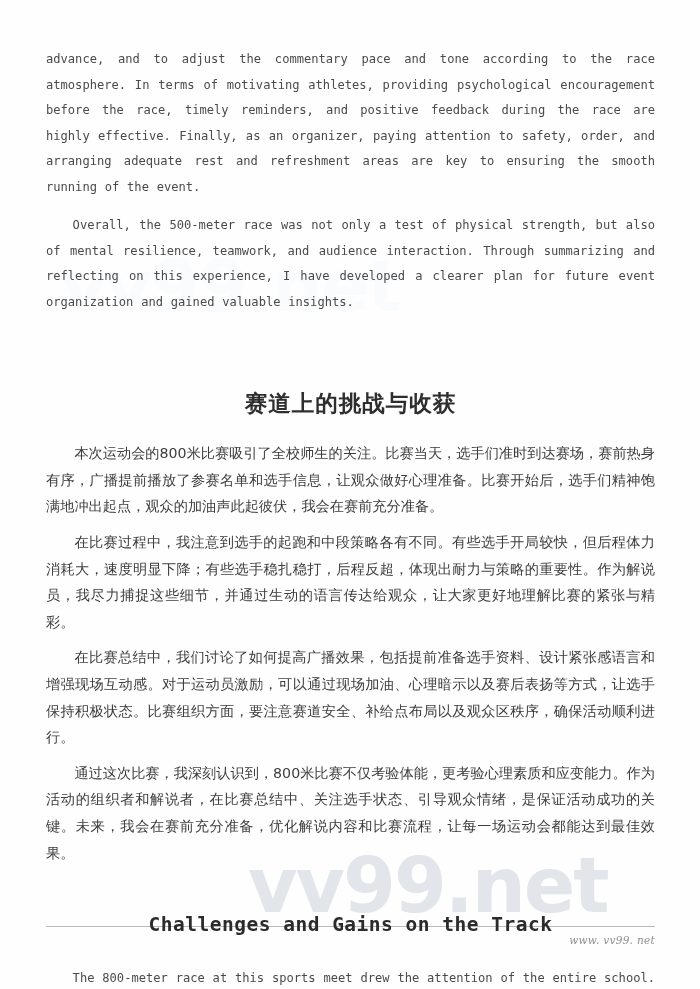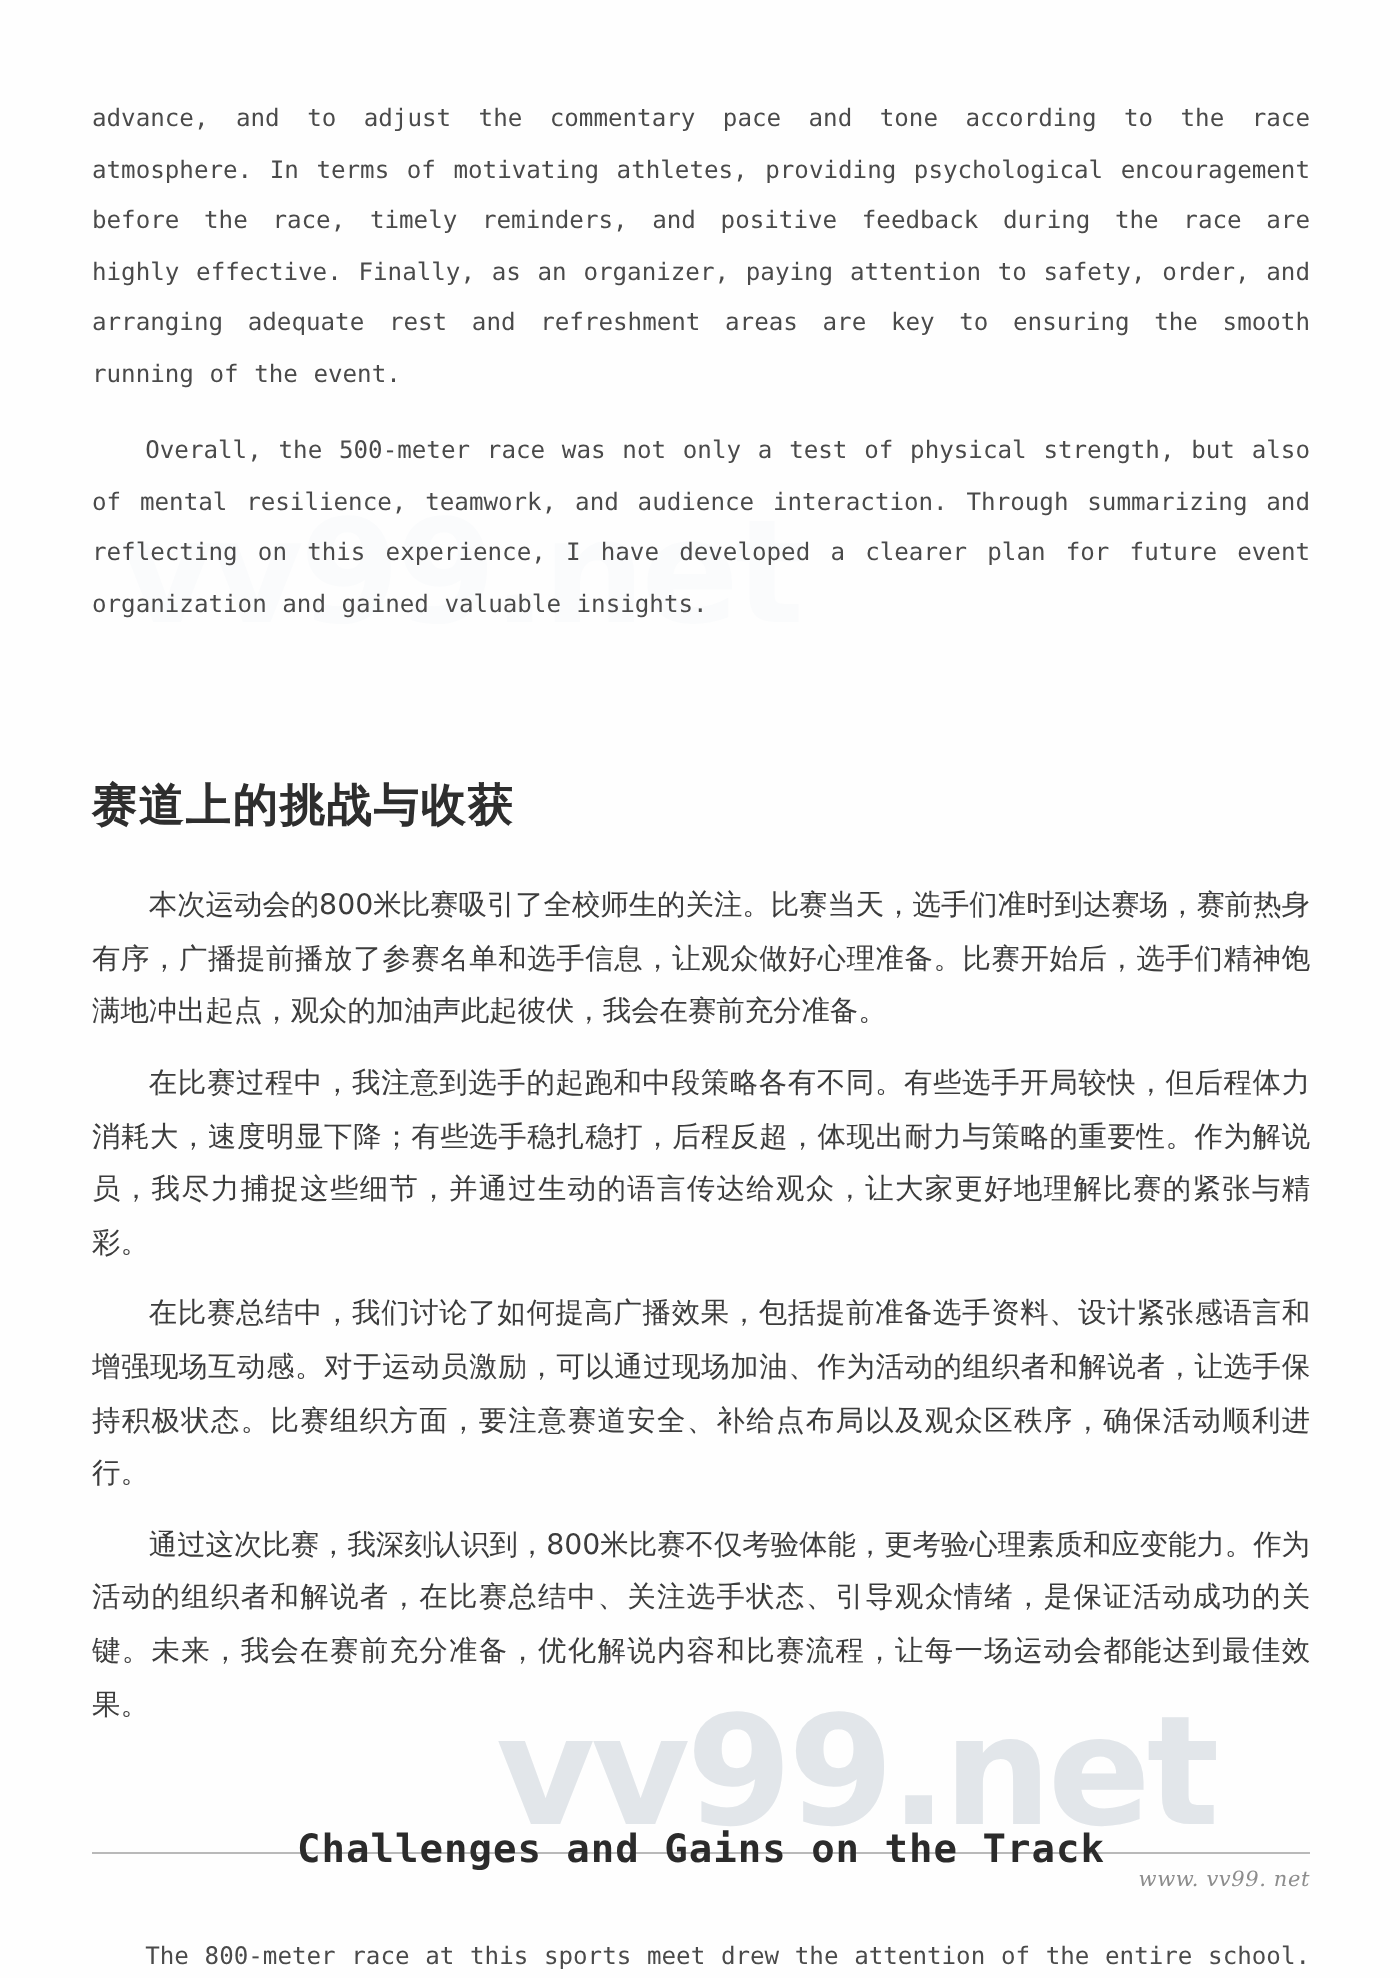--- a/index.html
+++ b/index.html
@@ -91,21 +91,21 @@
     text-align-last: left;
     margin: 0;
     text-indent: 2em;
   }
 
   h2.zh-heading {
     font-family: "DejaVu Serif", "Liberation Serif", serif;
     font-size: 22.5px;
     font-weight: bold;
     color: #2e2e2e;
-    text-align: left;
+    text-align: center;
     margin: 0;
     letter-spacing: 1px;
     line-height: 1.3;
   }
 
   h2.en-heading {
     font-family: "DejaVu Sans Mono", "Liberation Mono", monospace;
     font-size: 19.5px;
     font-weight: bold;
     color: #2b2b2b;
@@ -172,21 +172,21 @@
     <div class="sp-afterzh"></div>
 
     <p class="zh">本次运动会的800米比赛吸引了全校师生的关注。比赛当天，选手们准时到达赛场，赛前热身有序，广播提前播放了参赛名单和选手信息，让观众做好心理准备。比赛开始后，选手们精神饱满地冲出起点，观众的加油声此起彼伏，我会在赛前充分准备。</p>
 
     <div class="sp-zh"></div>
 
     <p class="zh">在比赛过程中，我注意到选手的起跑和中段策略各有不同。有些选手开局较快，但后程体力消耗大，速度明显下降；有些选手稳扎稳打，后程反超，体现出耐力与策略的重要性。作为解说员，我尽力捕捉这些细节，并通过生动的语言传达给观众，让大家更好地理解比赛的紧张与精彩。</p>
 
     <div class="sp-zh"></div>
 
-    <p class="zh">在比赛总结中，我们讨论了如何提高广播效果，包括提前准备选手资料、设计紧张感语言和增强现场互动感。对于运动员激励，可以通过现场加油、作为活动的组织者和解说者，让选手保持积极状态。比赛组织方面，要注意赛道安全、补给点布局以及观众区秩序，确保活动顺利进行。</p>
+    <p class="zh">在比赛总结中，我们讨论了如何提高广播效果，包括提前准备选手资料、设计紧张感语言和增强现场互动感。对于运动员激励，可以通过现场加油、心理暗示以及赛后表扬等方式，让选手保持积极状态。比赛组织方面，要注意赛道安全、补给点布局以及观众区秩序，确保活动顺利进行。</p>
 
     <div class="sp-zh"></div>
 
     <p class="zh">通过这次比赛，我深刻认识到，800米比赛不仅考验体能，更考验心理素质和应变能力。作为活动的组织者和解说者，在比赛总结中、关注选手状态、引导观众情绪，是保证活动成功的关键。未来，我会在赛前充分准备，优化解说内容和比赛流程，让每一场运动会都能达到最佳效果。</p>
 
     <div class="sp-big2"></div>
 
     <h2 class="en-heading">Challenges and Gains on the Track</h2>
 
     <div class="sp-afteren"></div>

